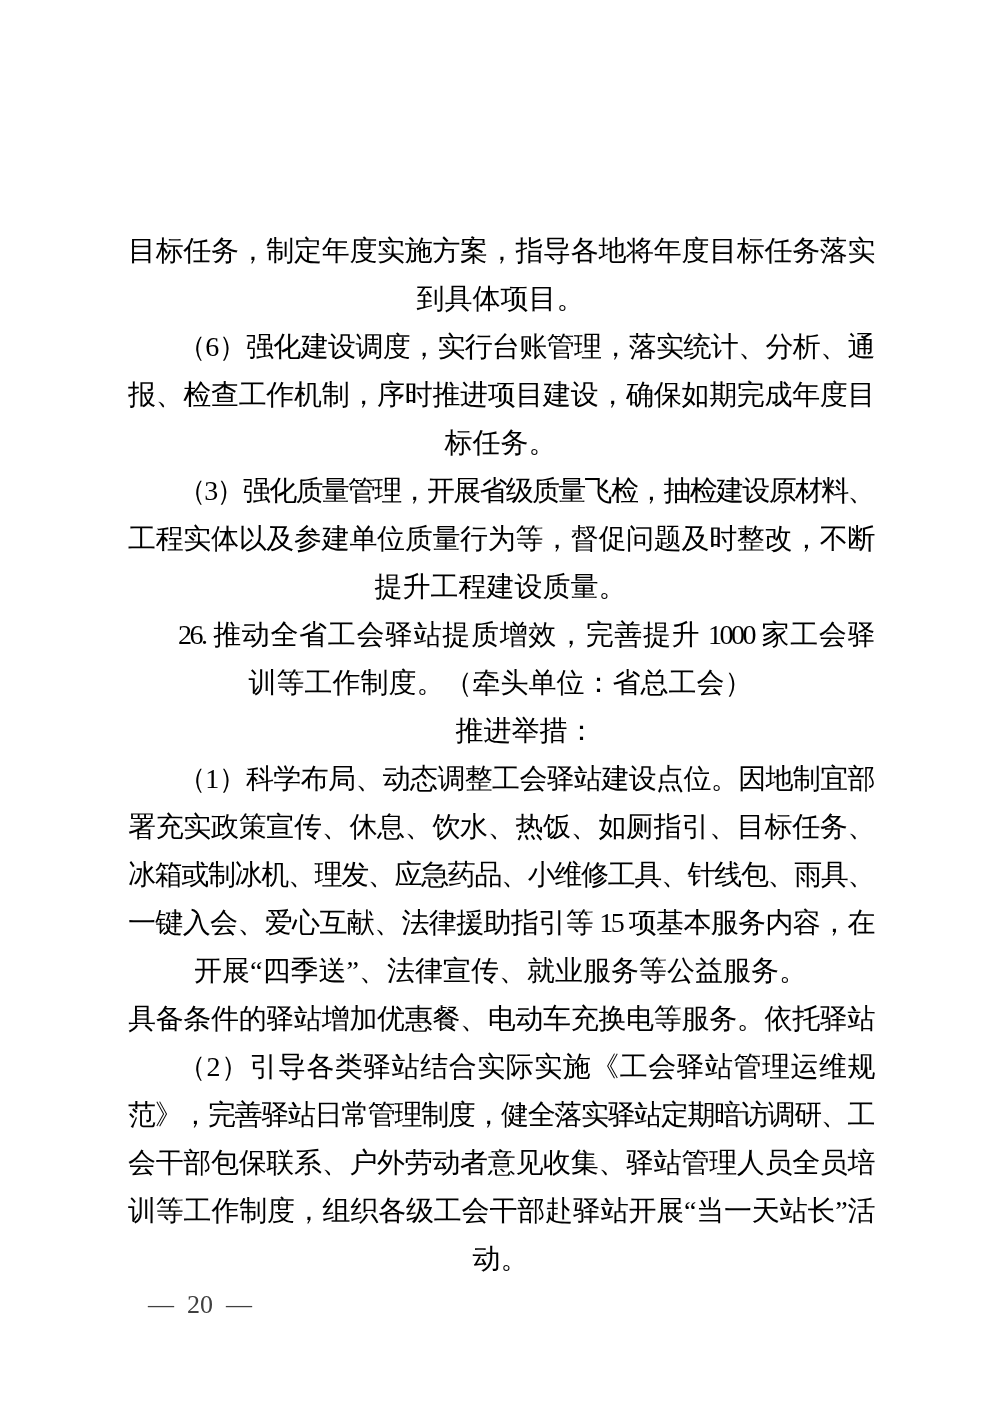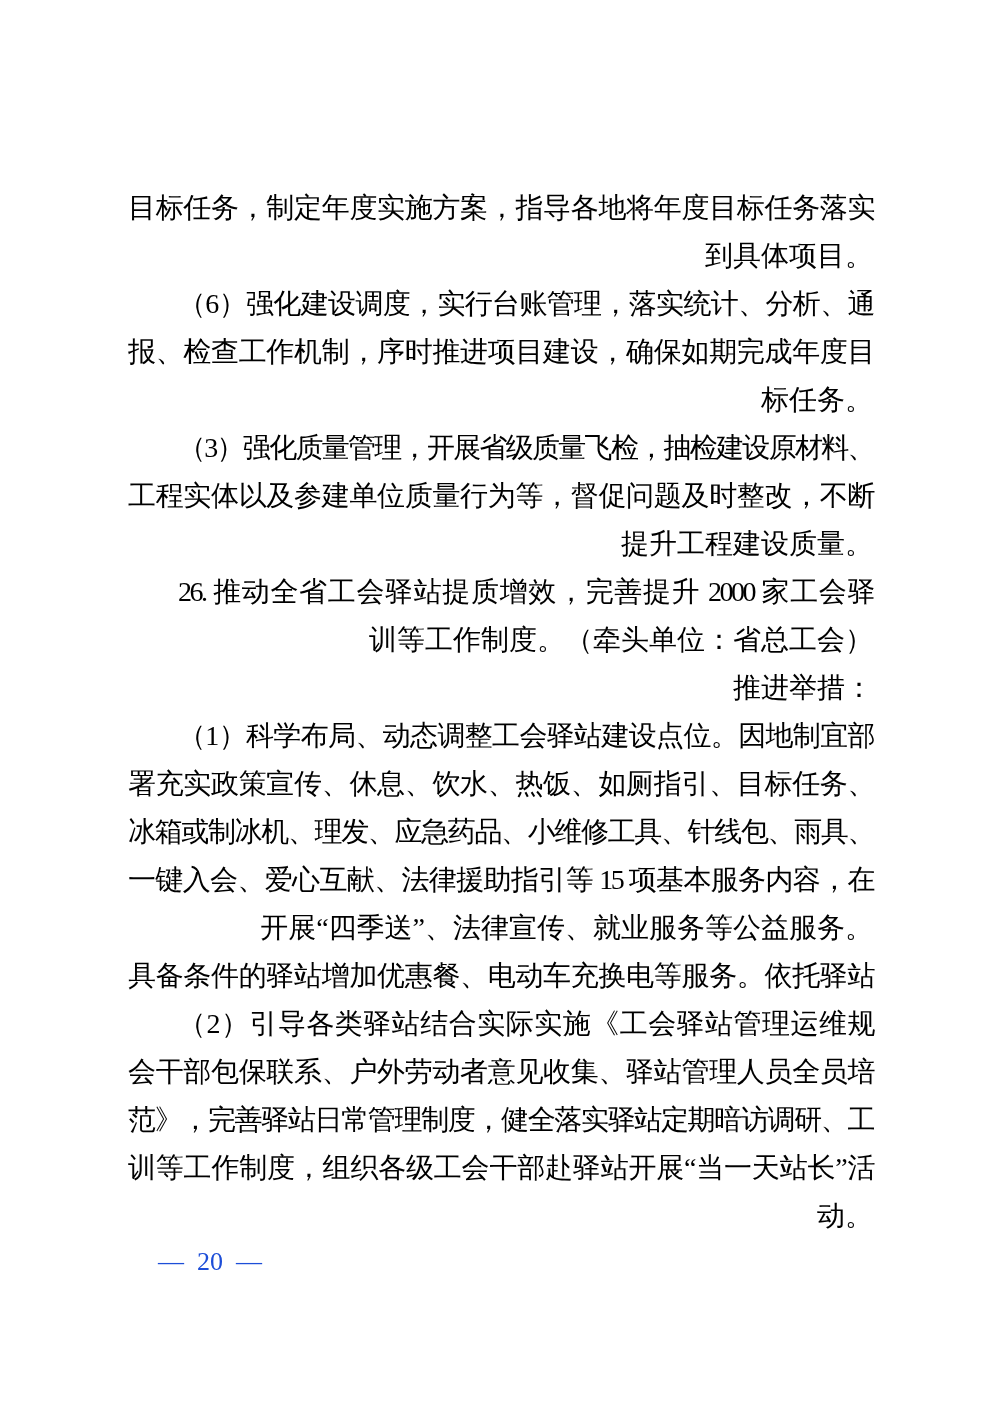--- a/index.html
+++ b/index.html
@@ -12,74 +12,75 @@
     background: #ffffff;
     position: relative;
     font-family: "Liberation Serif", serif;
     color: #000000;
     overflow: hidden;
   }
   .page {
     position: absolute;
     inset: 0;
     background: #ffffff;
+    margin-top: 43px;
   }
   .doc-body {
     position: absolute;
     left: 128px;
     top: 184px;
     width: 745px;
   }
   .line {
     font-size: 28px;
     line-height: 48px;
     height: 48px;
-    text-align: right;
+    text-align: center;
     color: #000000;
   }
   .line.fill {
     letter-spacing: -2.5px;
     text-align: justify;
     text-align-last: justify;
   }
   .line.indent {
     text-indent: 50px;
   }
   .footer {
     position: absolute;
-    left: 158px;
+    left: 148px;
     top: 1244px;
     font-size: 26px;
     line-height: 36px;
     white-space: pre;
-    color: #1d4ed8;
+    color: #404040;
   }
 </style>
 </head>
 <body>
 
 <div class="page">
   <div class="doc-body">
       <div class="line fill">目标任务，制定年度实施方案，指导各地将年度目标任务落实</div>
       <div class="line">到具体项目。</div>
       <div class="line indent fill">（6）强化建设调度，实行台账管理，落实统计、分析、通</div>
       <div class="line fill">报、检查工作机制，序时推进项目建设，确保如期完成年度目</div>
       <div class="line">标任务。</div>
       <div class="line indent fill">（3）强化质量管理，开展省级质量飞检，抽检建设原材料、</div>
       <div class="line fill">工程实体以及参建单位质量行为等，督促问题及时整改，不断</div>
       <div class="line">提升工程建设质量。</div>
-      <div class="line indent fill">26. 推动全省工会驿站提质增效，完善提升 2000 家工会驿</div>
+      <div class="line indent fill">26. 推动全省工会驿站提质增效，完善提升 1000 家工会驿</div>
       <div class="line">训等工作制度。（牵头单位：省总工会）</div>
       <div class="line indent">推进举措：</div>
       <div class="line indent fill">（1）科学布局、动态调整工会驿站建设点位。因地制宜部</div>
       <div class="line fill">署充实政策宣传、休息、饮水、热饭、如厕指引、目标任务、</div>
       <div class="line fill">冰箱或制冰机、理发、应急药品、小维修工具、针线包、雨具、</div>
       <div class="line fill">一键入会、爱心互献、法律援助指引等 15 项基本服务内容，在</div>
       <div class="line">开展“四季送”、法律宣传、就业服务等公益服务。</div>
       <div class="line fill">具备条件的驿站增加优惠餐、电动车充换电等服务。依托驿站</div>
       <div class="line indent fill">（2）引导各类驿站结合实际实施《工会驿站管理运维规</div>
+      <div class="line fill">范》，完善驿站日常管理制度，健全落实驿站定期暗访调研、工</div>
       <div class="line fill">会干部包保联系、户外劳动者意见收集、驿站管理人员全员培</div>
-      <div class="line fill">范》，完善驿站日常管理制度，健全落实驿站定期暗访调研、工</div>
       <div class="line fill">训等工作制度，组织各级工会干部赴驿站开展“当一天站长”活</div>
       <div class="line">动。</div>
     </div>
   <div class="footer">—  20  —</div>
 </div>
 
 </body></html>

